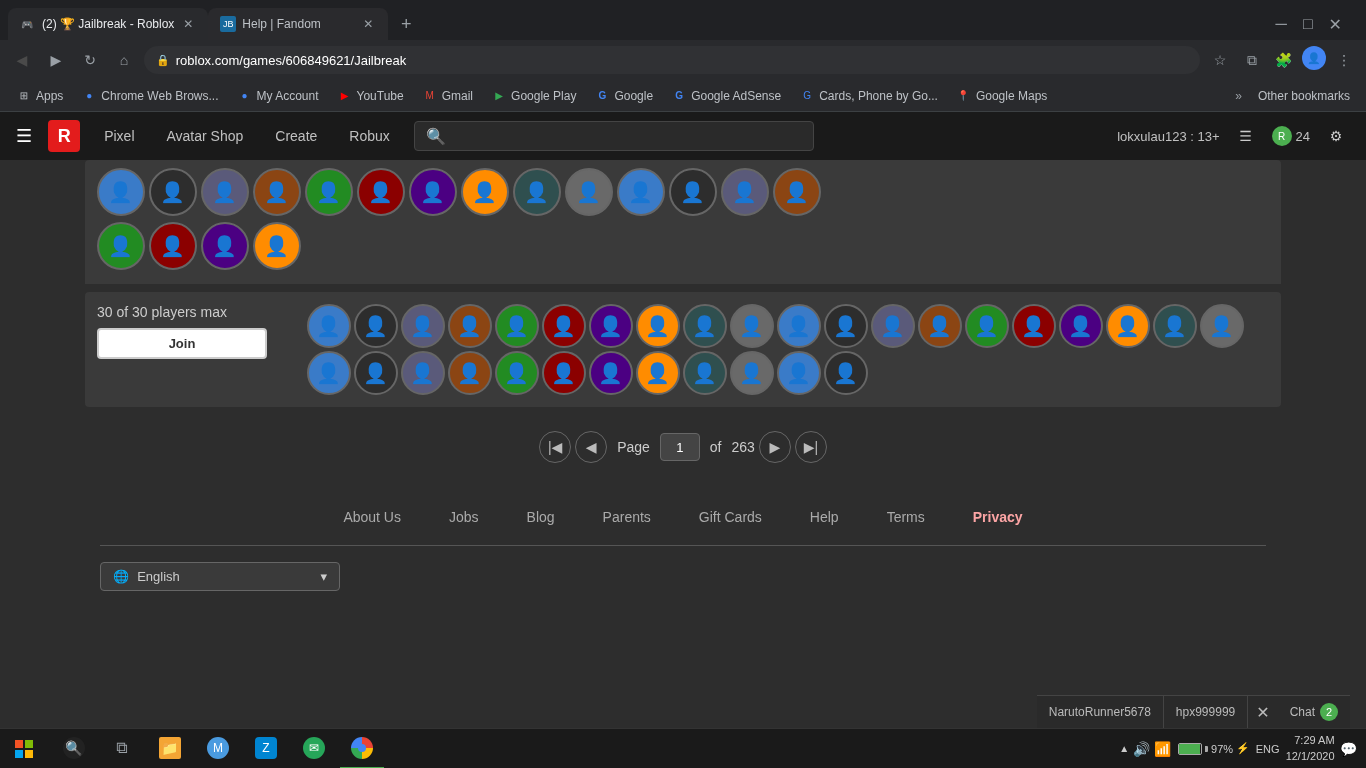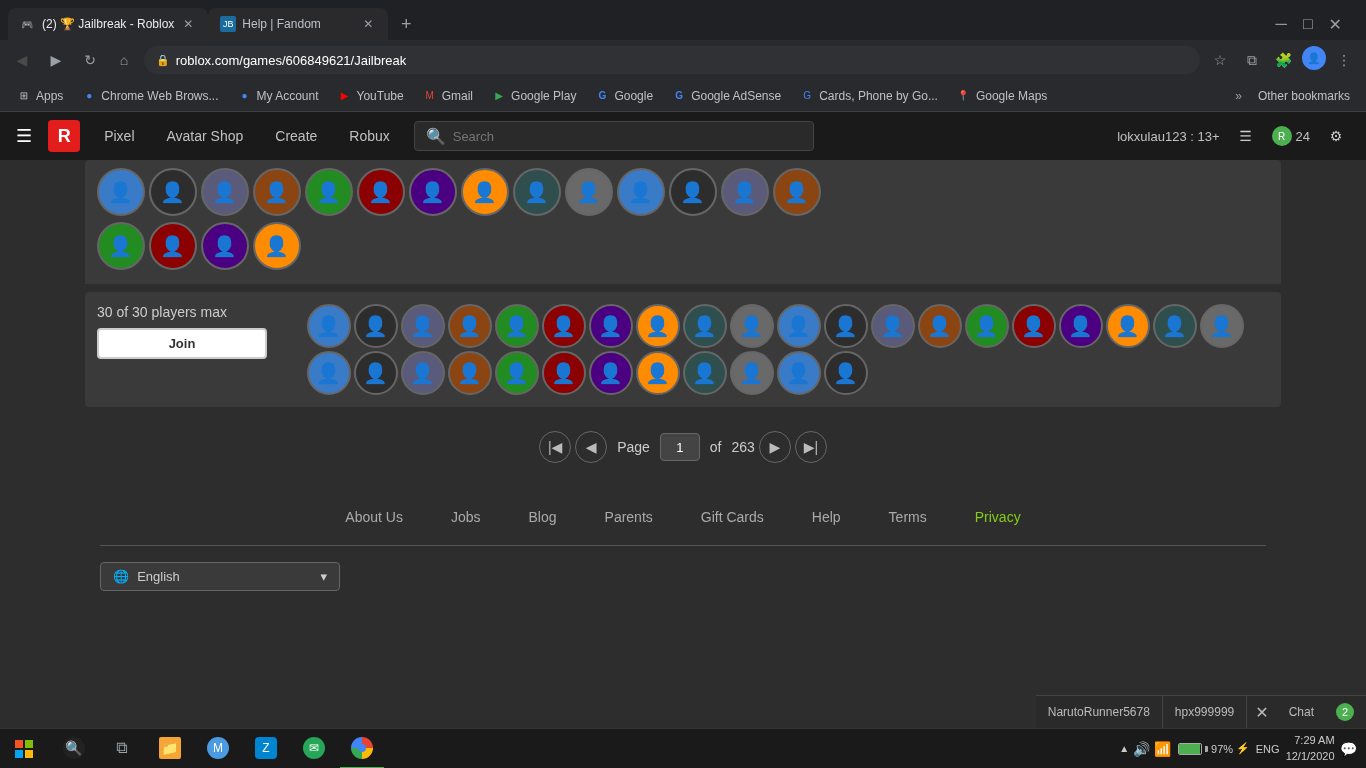--- a/index.html
+++ b/index.html
@@ -56,30 +56,30 @@
     
     .pagination { display: flex; align-items: center; justify-content: center; gap: 4px; padding: 16px; }
     .page-btn { width: 32px; height: 32px; border-radius: 50%; background: transparent; border: 1px solid #666; color: #bbb; display: flex; align-items: center; justify-content: center; cursor: pointer; font-size: 14px; }
     .page-text { color: #ccc; font-size: 14px; margin: 0 6px; }
     .page-input { width: 40px; height: 28px; background: #444; border: 1px solid #666; border-radius: 4px; color: #fff; text-align: center; font-size: 13px; }
     .page-total { color: #ccc; font-size: 14px; }
 
     
     .footer-links { display: flex; justify-content: center; gap: 48px; padding: 30px 0 20px; background: #2d2d2d; text-align: center; }
     .footer-link { color: #aaa; font-size: 14px; cursor: pointer; text-decoration: none; }
-    .footer-link.bold { font-weight: normal; color: #84cc16; }
+    .footer-link.bold { font-weight: bold; color: #fca5a5; }
     .footer-divider { height: 1px; background: #555; margin: 0 100px 16px; }
     .footer-bottom { display: flex; align-items: center; padding: 0 100px 10px; gap: 20px; }
     .language-select { display: flex; align-items: center; gap: 8px; background: #3a3a3a; border: 1px solid #666; border-radius: 4px; padding: 6px 12px; color: #ccc; font-size: 13px; cursor: pointer; min-width: 240px; }
     .copyright-text { color: #888; font-size: 12px; flex: 1; }
 
     
-    .chat-bar { position: fixed; bottom: 40px; right: 0; display: flex; align-items: center; background: #2a2a2a; border-top: 1px solid #444; padding: 0; }
+    .chat-bar { position: fixed; bottom: 40px; right: 16px; display: flex; align-items: center; background: #2a2a2a; border-top: 1px solid #444; padding: 0; }
     .chat-user { padding: 0 12px; color: #bbb; font-size: 12px; display: flex; align-items: center; gap: 8px; border-right: 1px solid #444; height: 32px; }
-    .chat-label { padding: 0 12px; color: #bbb; font-size: 12px; display: flex; align-items: center; gap: 22px; height: 32px; }
+    .chat-label { padding: 0 12px; color: #bbb; font-size: 12px; display: flex; align-items: center; gap: 5px; height: 32px; }
     .chat-close { padding: 0 8px; color: #bbb; cursor: pointer; }
     .chat-badge { background: #4CAF50; color: white; border-radius: 50%; width: 18px; height: 18px; font-size: 11px; display: flex; align-items: center; justify-content: center; }
 
     
     .taskbar { position: fixed; bottom: 0; left: 0; right: 0; height: 40px; background: #1a1a1a; display: flex; align-items: center; border-top: 1px solid #333; }
     .taskbar-start { width: 48px; display: flex; align-items: center; justify-content: center; color: #fff; font-size: 16px; cursor: pointer; }
     .taskbar-items { display: flex; align-items: center; gap: 4px; padding: 0 4px; }
     .taskbar-item { width: 44px; height: 40px; display: flex; align-items: center; justify-content: center; cursor: pointer; border-bottom: 2px solid transparent; }
     .taskbar-item.active { border-bottom: 2px solid #4CAF50; }
     .taskbar-icon { width: 24px; height: 24px; border-radius: 4px; display: flex; align-items: center; justify-content: center; }
@@ -193,21 +193,20 @@
 
   <div class="roblox-nav">
     <span class="roblox-hamburger">☰</span>
     <div class="roblox-logo">R</div>
     <div class="roblox-nav-item">Pixel</div>
     <div class="roblox-nav-item">Avatar Shop</div>
     <div class="roblox-nav-item">Create</div>
     <div class="roblox-nav-item">Robux</div>
     <div class="roblox-search">
       <span class="roblox-search-icon">🔍</span>
-      <input type="text" placeholder="Search" style="">
     </div>
     <div class="roblox-nav-right">
       <span class="roblox-username"><span>lokxulau123</span> : <span>13+</span></span>
       <div class="nav-btn" style="color:#ccc;">☰</div>
       <div class="robux-count">
         <div class="robux-icon">R</div>
         <span>24</span>
       </div>
       <div class="nav-btn" style="color:#ccc;">⚙</div>
     </div>

